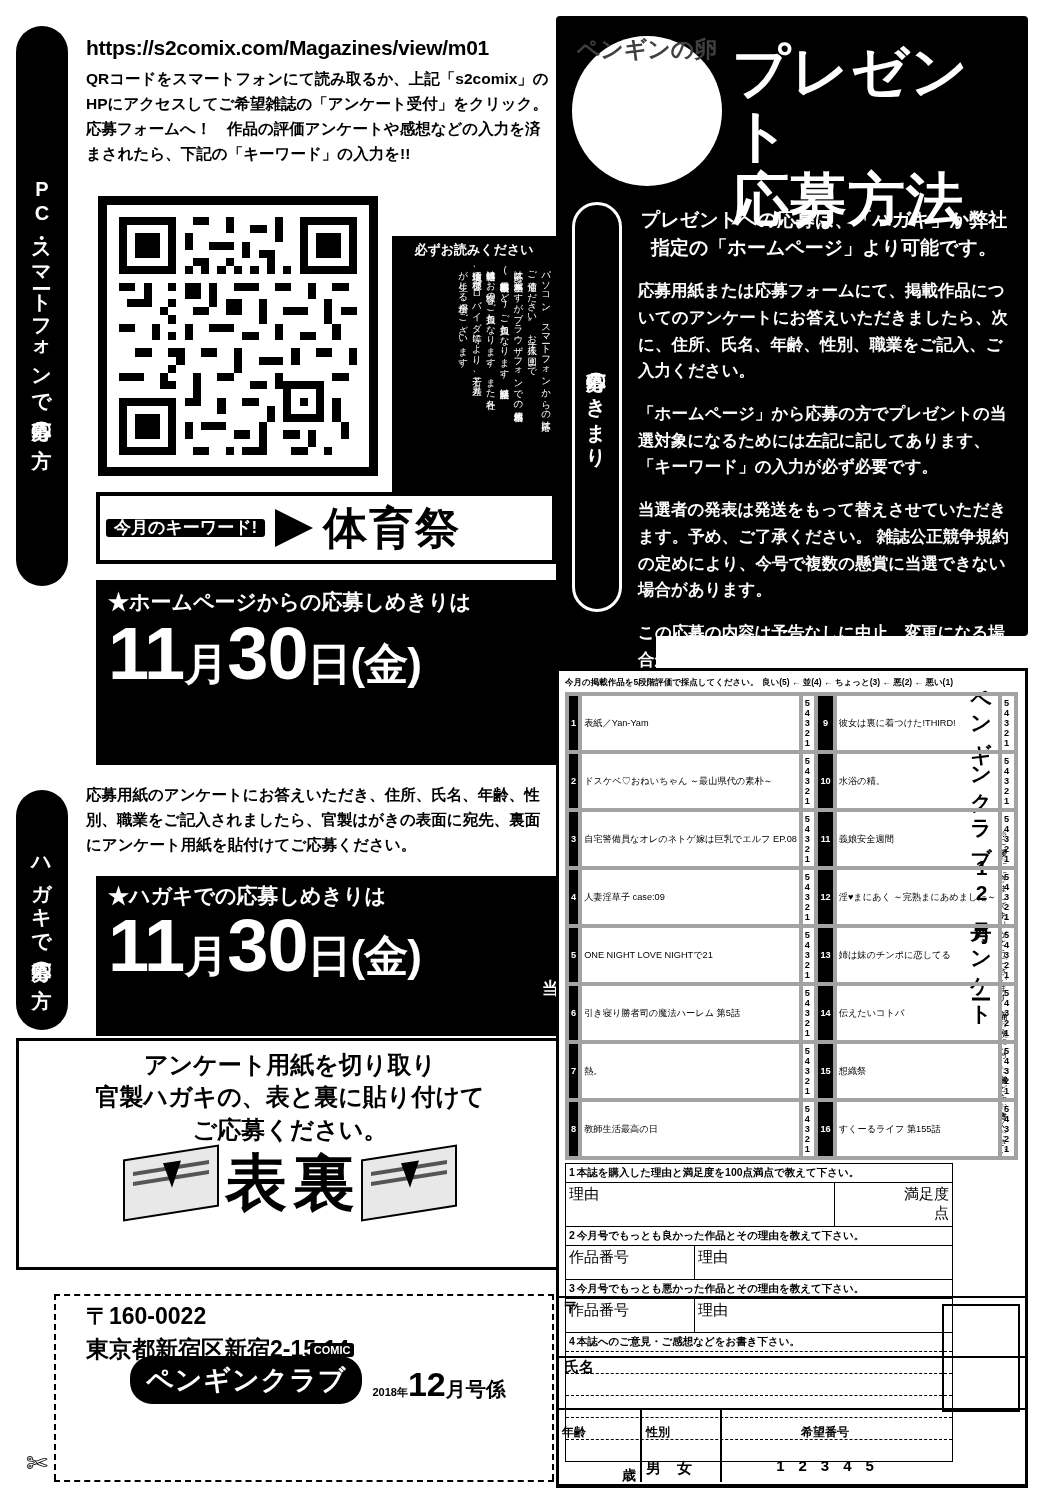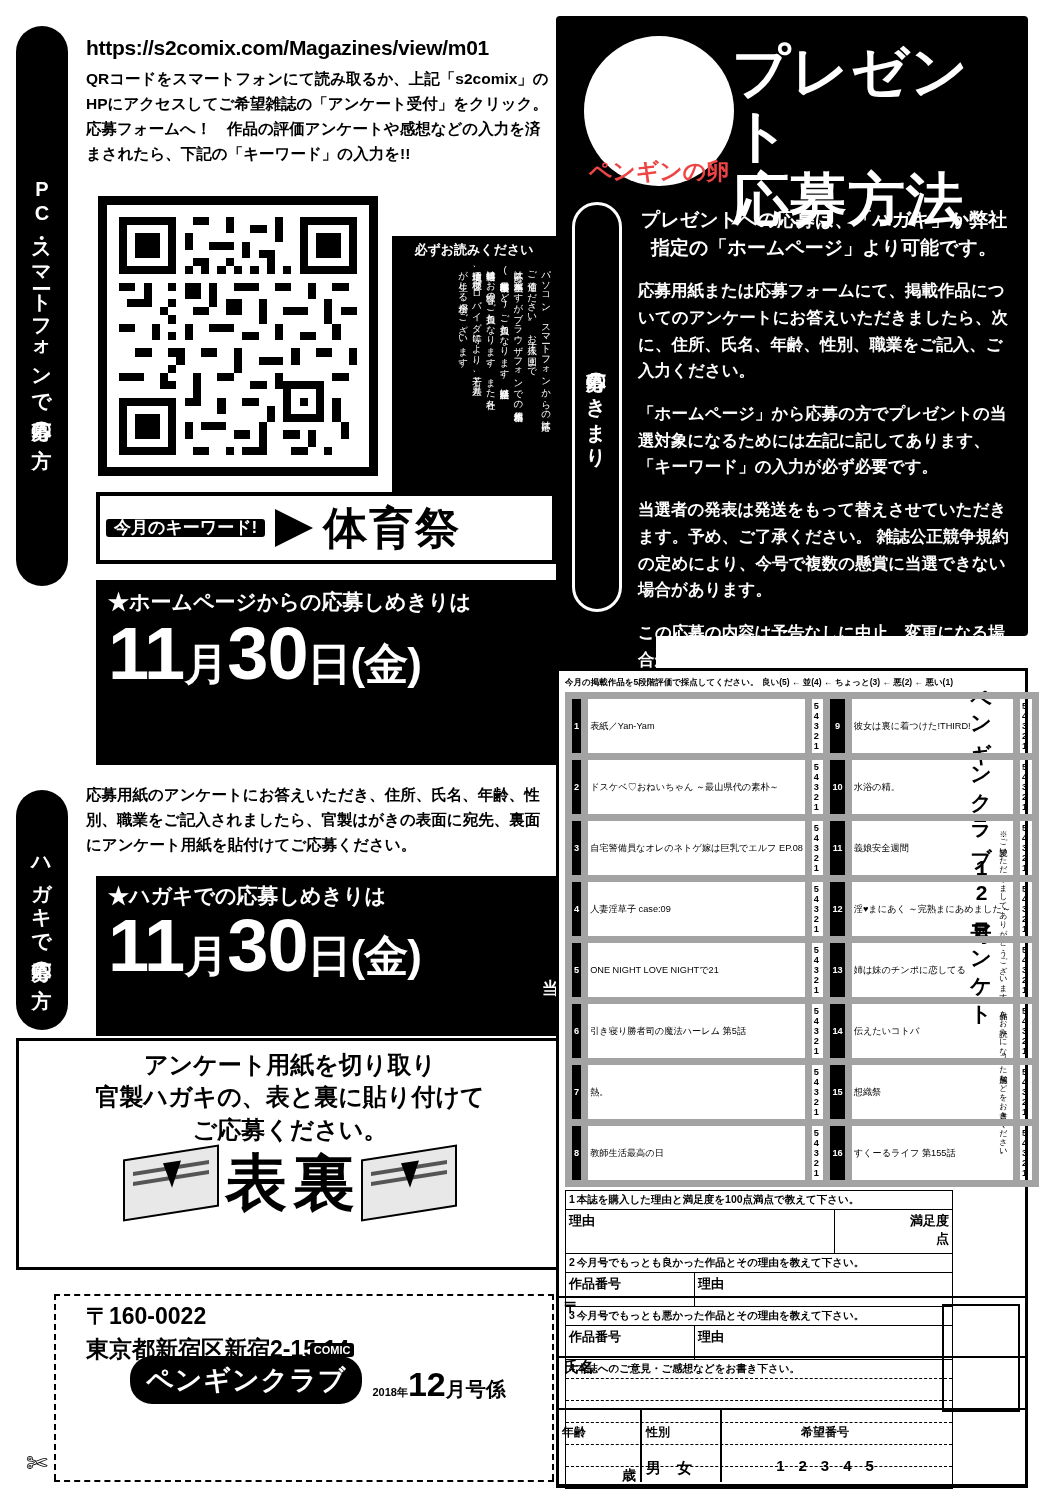--- a/index.html
+++ b/index.html
@@ -182,24 +182,24 @@
   .dashed-h { position:absolute; border-top:2px dashed #000; }
   .dashed-v { position:absolute; border-left:2px dashed #000; }
 
   
   #present-box {
     position:absolute; left:556px; top:16px;
     width:472px; height:620px;
     background:#000; color:#fff; border-radius:4px;
   }
   #penguin-egg {
-    position:absolute; left:28px; top:20px;
+    position:absolute; left:16px; top:20px;
     width:150px; height:150px; border-radius:50%;
-    background:#fff; color:#ef4444;
-    display:flex; align-items:flex-end; justify-content:center;
+    background:#fff; color:#404040;
+    display:flex; align-items:flex-start; justify-content:center;
     text-align:center; font-size:23px; font-weight:bold; line-height:1.2;
   }
   #present-title {
     position:absolute; left:176px; top:24px;
     font-size:57px; font-weight:bold; line-height:1.12; letter-spacing:1px;
   }
   #rules-tab {
     position:absolute; left:16px; top:186px;
     width:50px; height:410px;
     border:3px solid #fff; border-radius:25px;
@@ -225,29 +225,29 @@
     justify-content:flex-start; align-items:flex-start;
   }
   #quest-side .big { writing-mode:vertical-rl; text-orientation:upright;
     font-size:21px; font-weight:bold; letter-spacing:2px; margin-left:10px;}
   #quest-side .small { writing-mode:vertical-rl; text-orientation:upright;
     font-size:8px; line-height:1.3; margin-left:2px; margin-top:150px;}
 
   #quest-main { position:absolute; left:6px; top:6px; width:388px; }
   #quest-head { display:flex; justify-content:space-between; font-size:8.5px; font-weight:bold; }
   table.works { border-collapse:collapse; width:388px; margin-top:3px; }
-  table.works td { border:7px solid #a3a3a3; font-size:9.2px; padding:2px 2px; }
+  table.works td { border:4px solid #a3a3a3; font-size:9.2px; padding:2px 2px; }
   td.num { width:12px; text-align:center; font-weight:bold; background:#000; color:#fff; }
   td.ttl2 { width:118px; overflow:hidden; white-space:nowrap; }
   td.scale { width:58px; text-align:center; letter-spacing:2.5px; font-weight:bold; }
 
   .qrow { border:1px solid #000; border-top:none; width:388px; }
   .qhdr { font-size:10.5px; font-weight:bold; padding:2px 3px; display:flex; }
   .qhdr .qn { font-weight:bold; margin-right:2px; }
-  .qsub { display:flex; font-size:13px;font-weight:bold; }
+  .qsub { display:flex; font-size:15px; }
   .qsub div { border-top:1px solid #000; padding:2px 3px; }
   .lines div { border-top:1px dashed #000; height:22px; }
 
   
   #postcard {
     position:absolute; left:556px; top:1296px;
     width:472px; height:190px; border:2px solid #000;
   }
   #postcard .pc-top { height:60px; border-bottom:2px solid #000; position:relative; }
   #postcard .pc-name { height:52px; border-bottom:2px solid #000; position:relative; }

